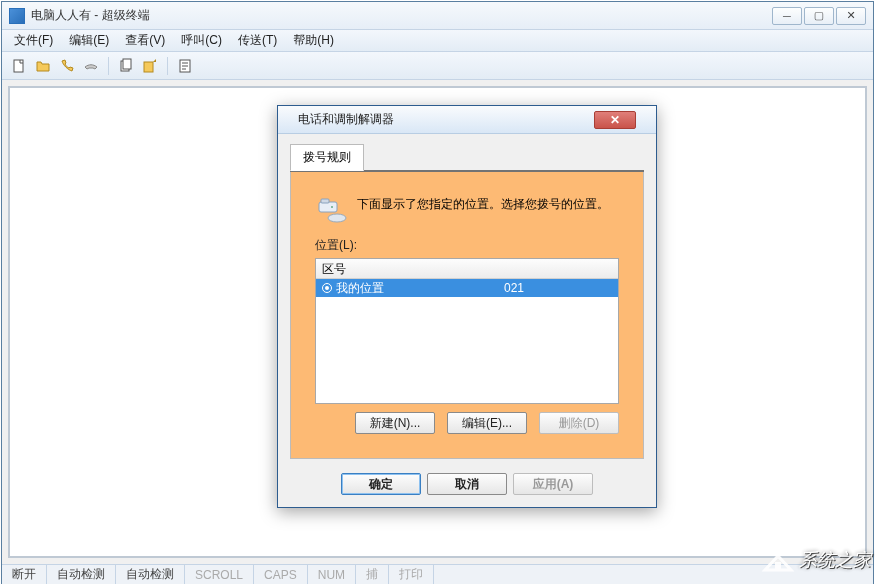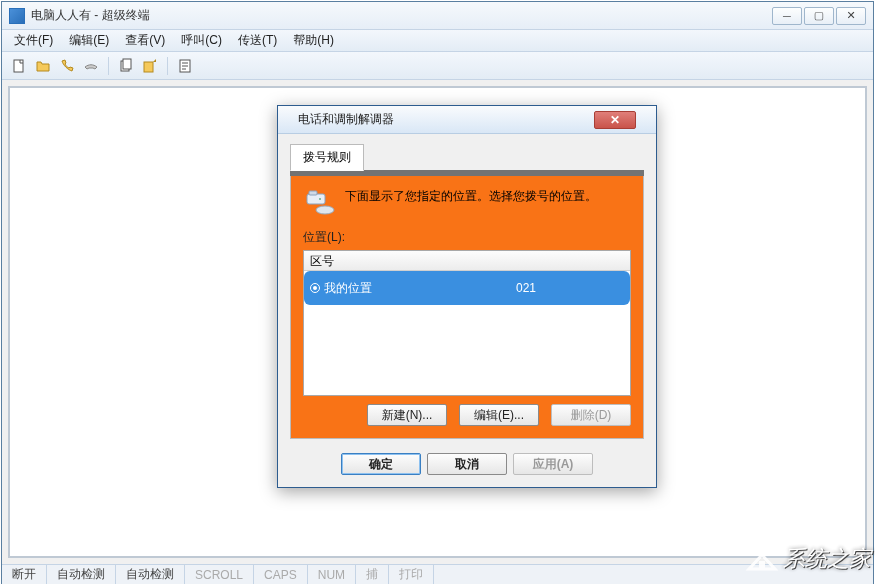--- a/index.html
+++ b/index.html
@@ -121,60 +121,59 @@
   border-radius: 2px;
   color: #fff;
   display:flex; align-items:center; justify-content:center;
   font-size: 12px; font-weight:bold;
 }
 .dlg-body {
   padding: 10px 12px 4px 12px;
 }
 .tab-header {
   display: flex;
-  border-bottom: 6px solid #737373;
+  border-bottom: 2px solid #737373;
 }
 .tab {
   padding: 4px 12px;
   border: 1px solid #bbb;
   border-bottom: 1px solid #fff;
   background: #fff;
   margin-bottom: -1px;
   position: relative;
 }
 .tab-panel {
   border: 1px solid #bbb;
   border-top: none;
-  background: #f97316;
-  padding: 12px;
+  background: #fdba74;
+  padding: 24px;
 }
 .desc-row { display:flex; align-items:flex-start; gap:10px; margin-bottom:10px;}
 .modem-icon svg { width:32px; height:28px; }
 .section-label { margin: 6px 0 4px 0; color:#222; }
 .list-box {
   border: 1px solid #a8a8a8;
   height: 146px;
   background: #fff;
 }
 .list-header {
   display:flex;
   background: linear-gradient(#fdfdfd,#ececec);
   border-bottom: 1px solid #d0d0d0;
   height: 20px;
 }
 .col { padding: 2px 6px; }
 .col.loc { flex: 1; border-right:1px solid #d0d0d0;}
 .col.area { width: 120px; }
 .list-row {
   display:flex;
-  height: 34px;
+  height: 18px;
   color:#fff;
   background: #3a8fe0;
   align-items:center;
-  border-radius:6px;
 }
 .list-row .col.loc { border-right: none; display:flex; align-items:center; gap:4px;}
 .radio-ind {
   width:10px; height:10px; border-radius:50%;
   border:1.5px solid #fff;
   display:inline-flex; align-items:center; justify-content:center;
 }
 .radio-ind::after { content:""; width:4px;height:4px;border-radius:50%; background:#fff;}
 .btn-row { display:flex; gap:12px; margin-top:8px; justify-content:flex-end; }
 .btn {
@@ -194,21 +193,21 @@
   background:#f0f0f0;
   font-weight:bold;
 }
 .btn.primary {
   border-color:#3a7fc2;
   box-shadow: inset 0 0 0 1px #8dc1f0;
 }
 
 .watermark {
   position:absolute; right:4px; bottom:6px;
-  color:#fff; font-size:22px; font-style:italic;
+  color:#fff; font-size:18px; font-style:italic;
   text-shadow: 0 0 4px rgba(0,0,0,0.6), 1px 1px 0 #444;
   display:flex; align-items:center; gap:4px;
   opacity:0.92;
 }
 .watermark .wm-icon svg{ width:34px;height:34px;}
 </style>
 </head>
 <body>
 
 <div class="window">

